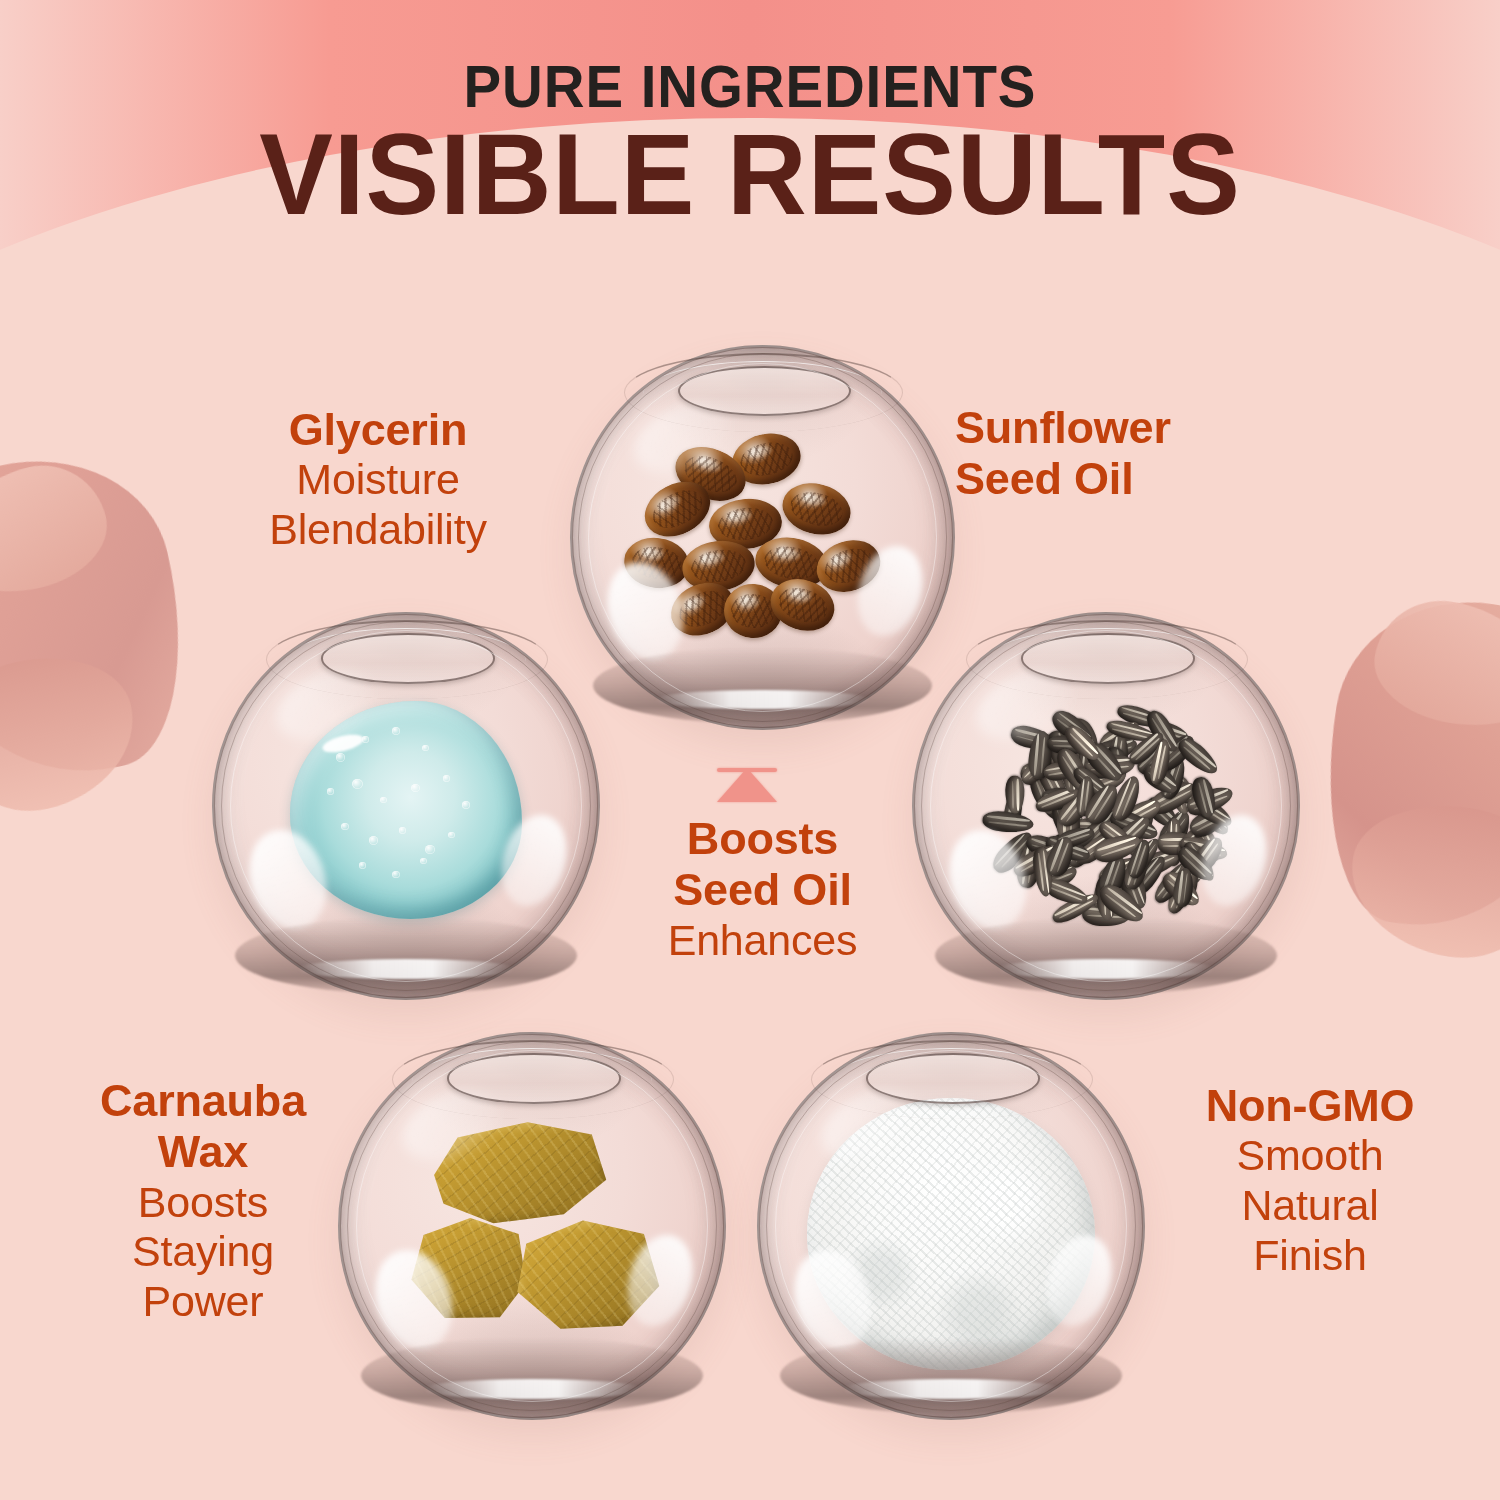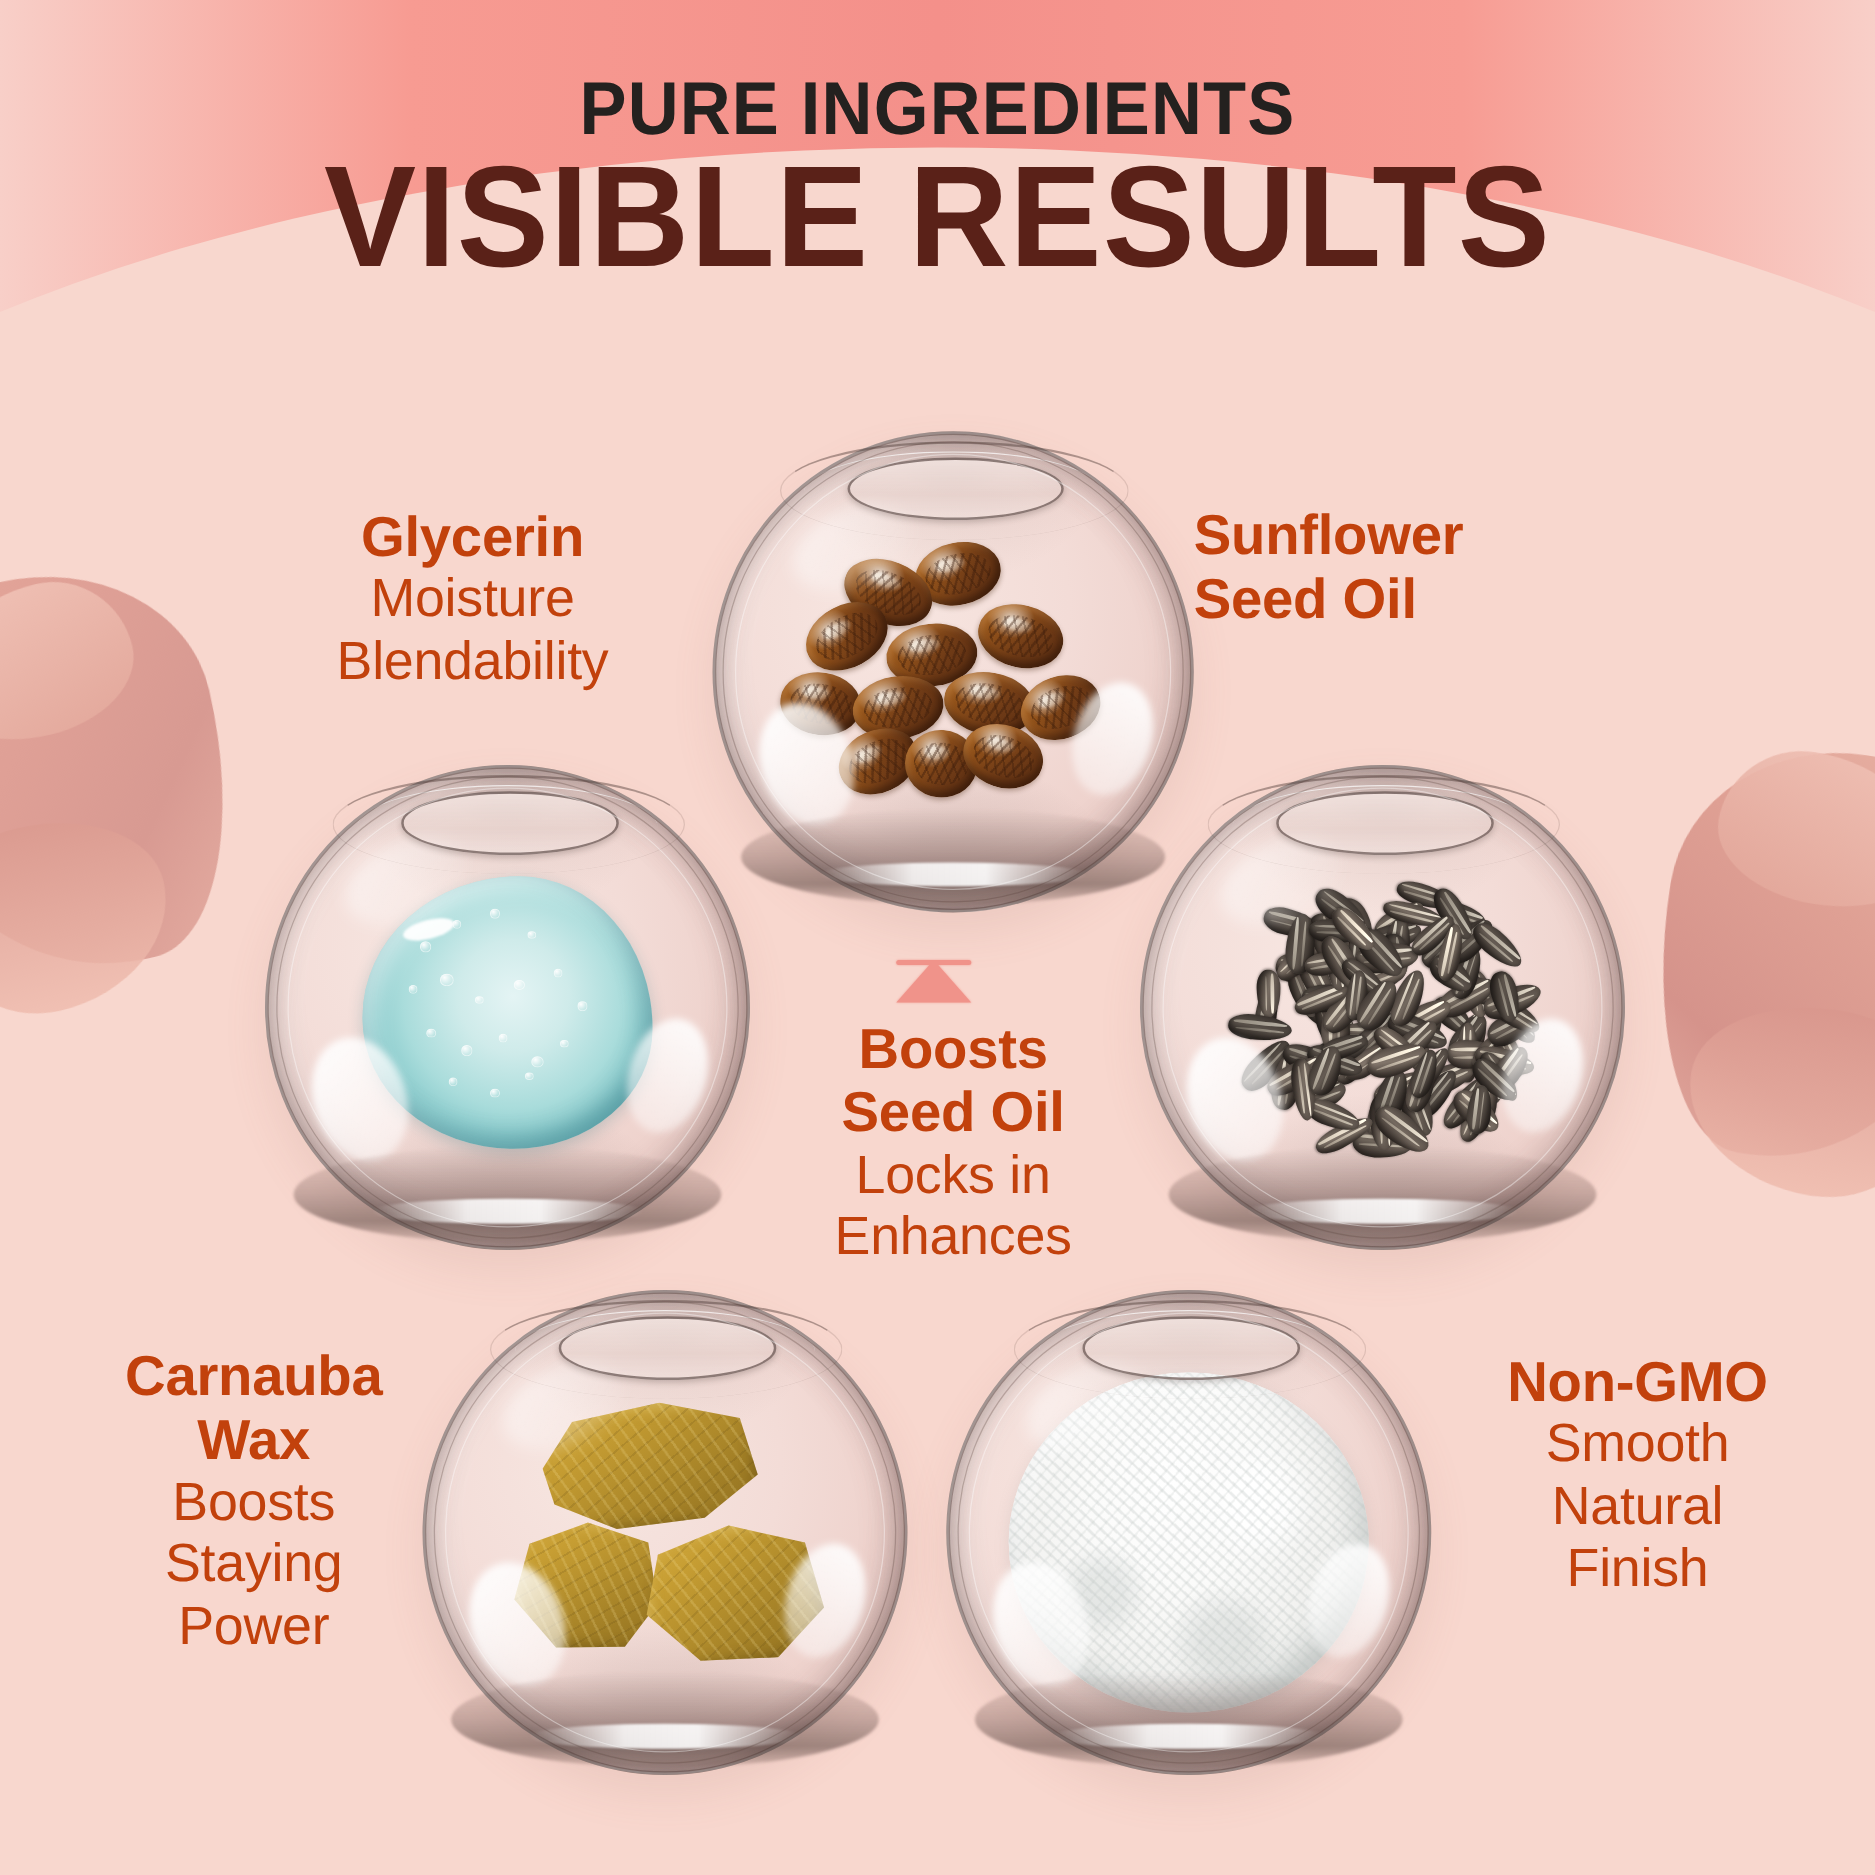--- a/index.html
+++ b/index.html
@@ -563,21 +563,20 @@
   <div class="label lbl-sunflower">
     <div class="ttl">Sunflower</div>
     <div class="ttl">Seed Oil</div>
   </div>
 
   <div class="pointer"></div>
 
   <div class="label lbl-castor">
     <div class="ttl">Boosts</div>
     <div class="ttl">Seed Oil</div>
-    <div class="sub">Locks in</div>
     <div class="sub">Enhances</div>
   </div>
 
   <div class="label lbl-nongmo">
     <div class="ttl">Non-GMO</div>
     <div class="sub">Smooth</div>
     <div class="sub">Natural</div>
     <div class="sub">Finish</div>
   </div>
 

